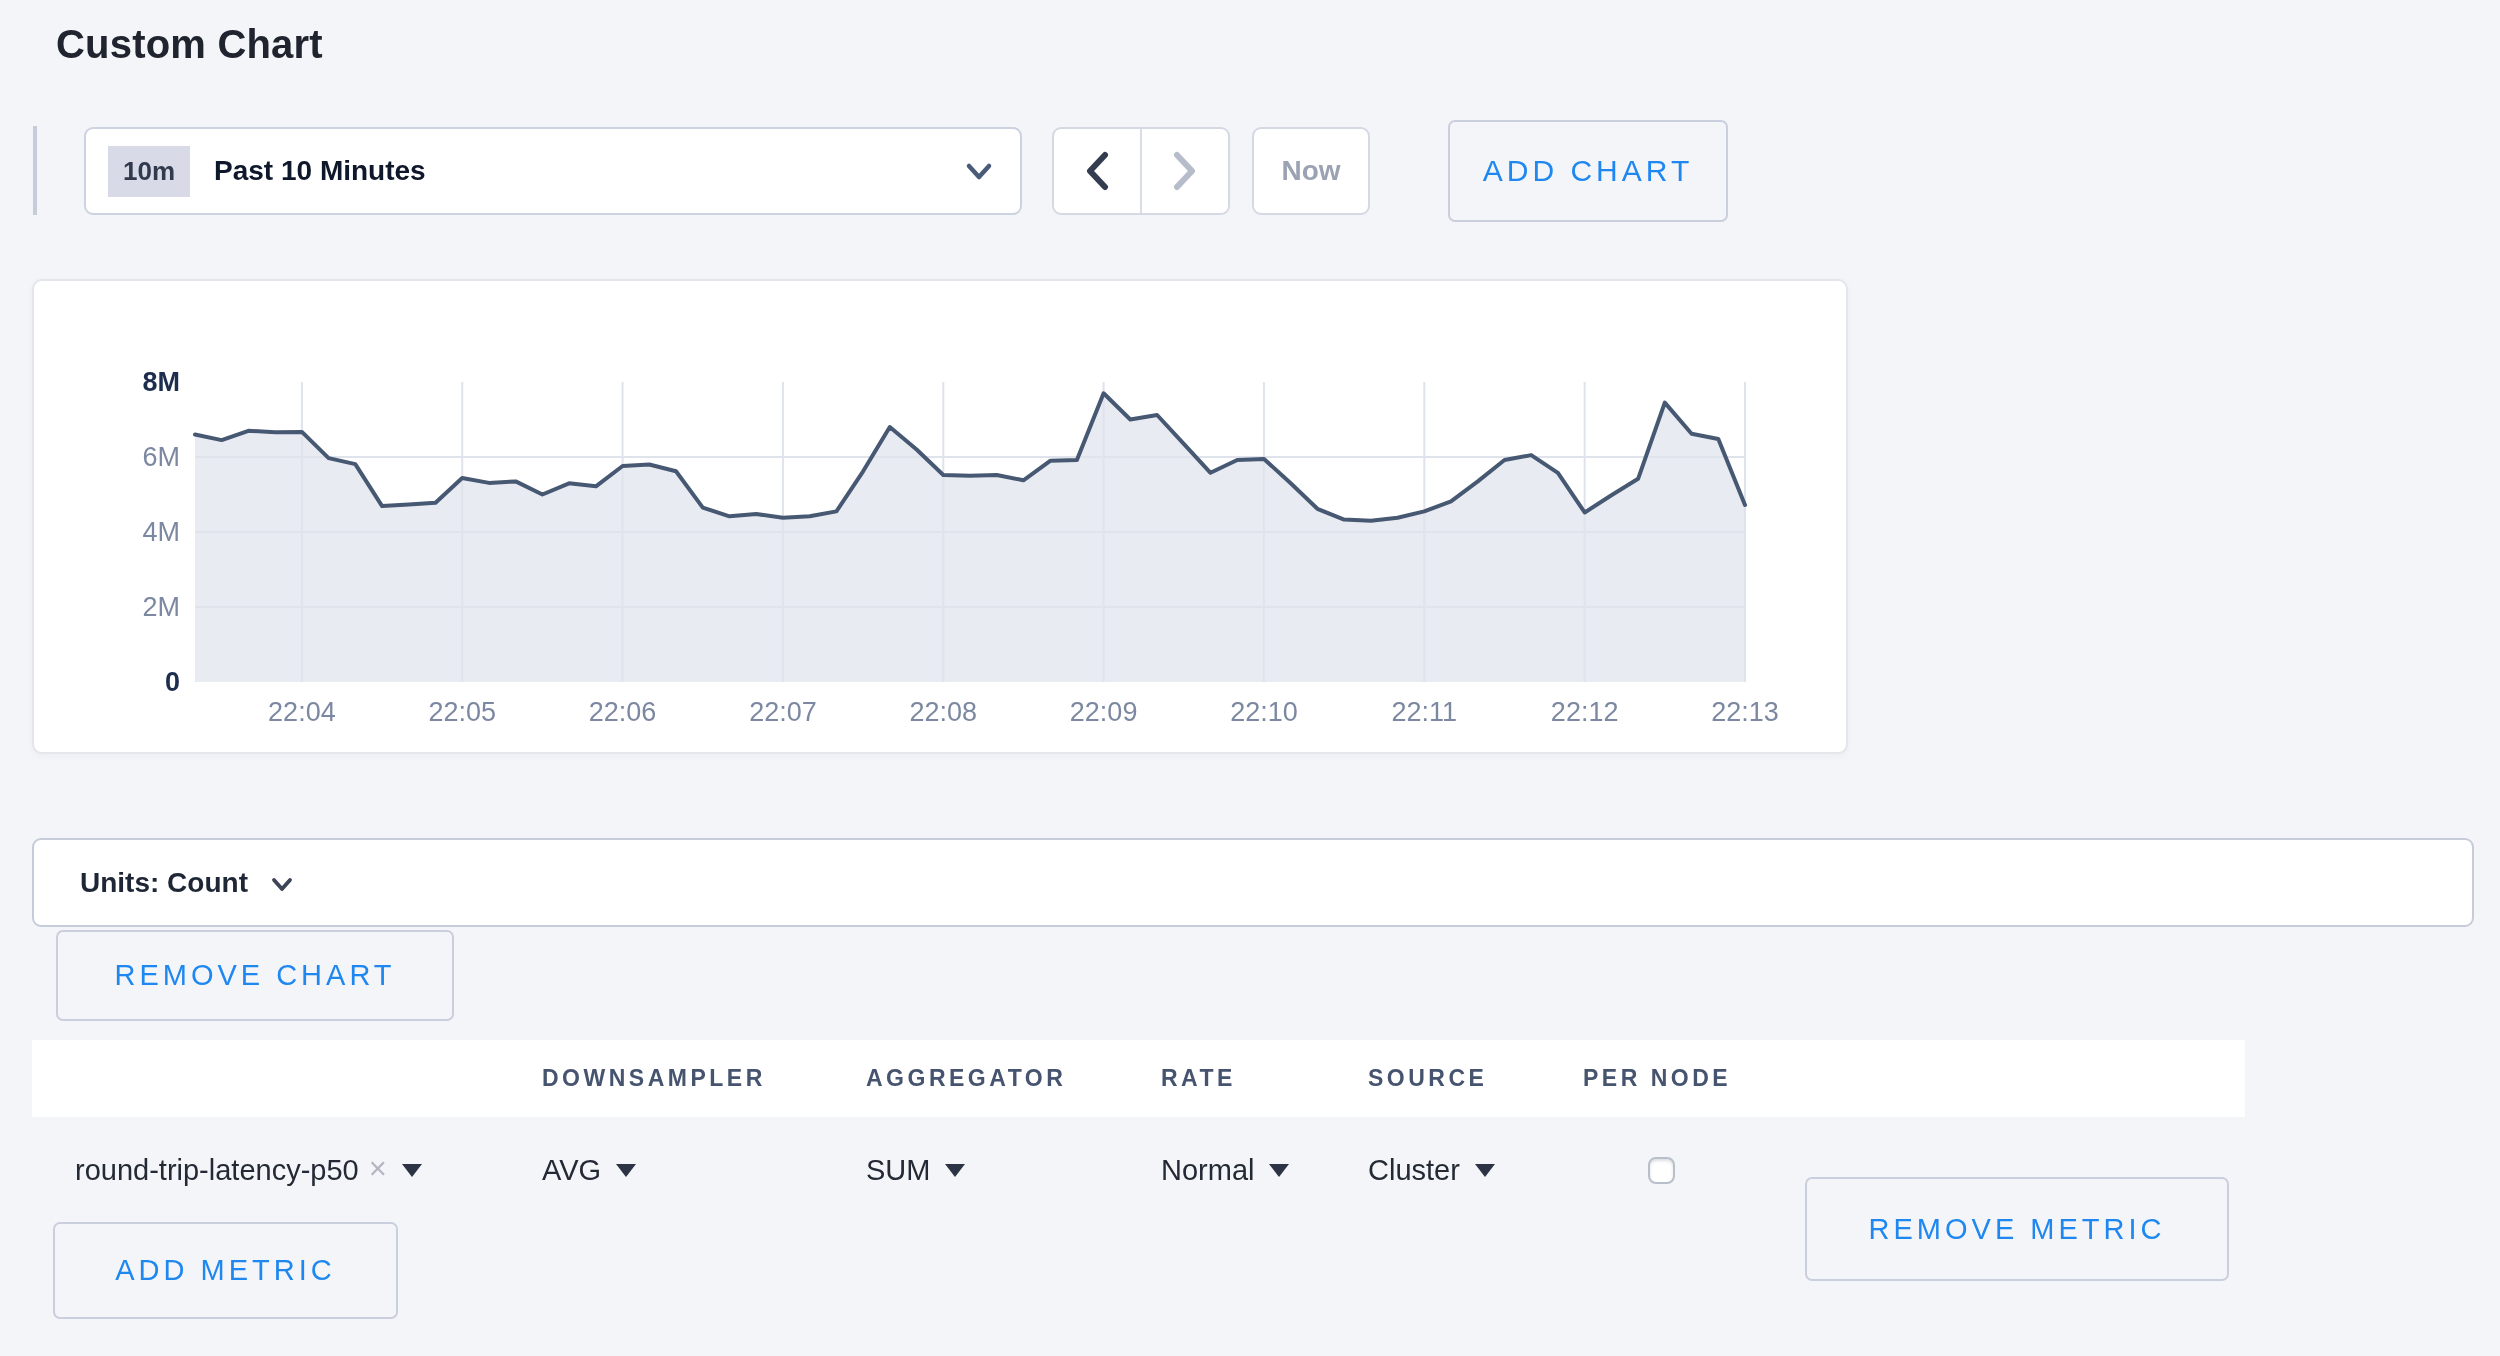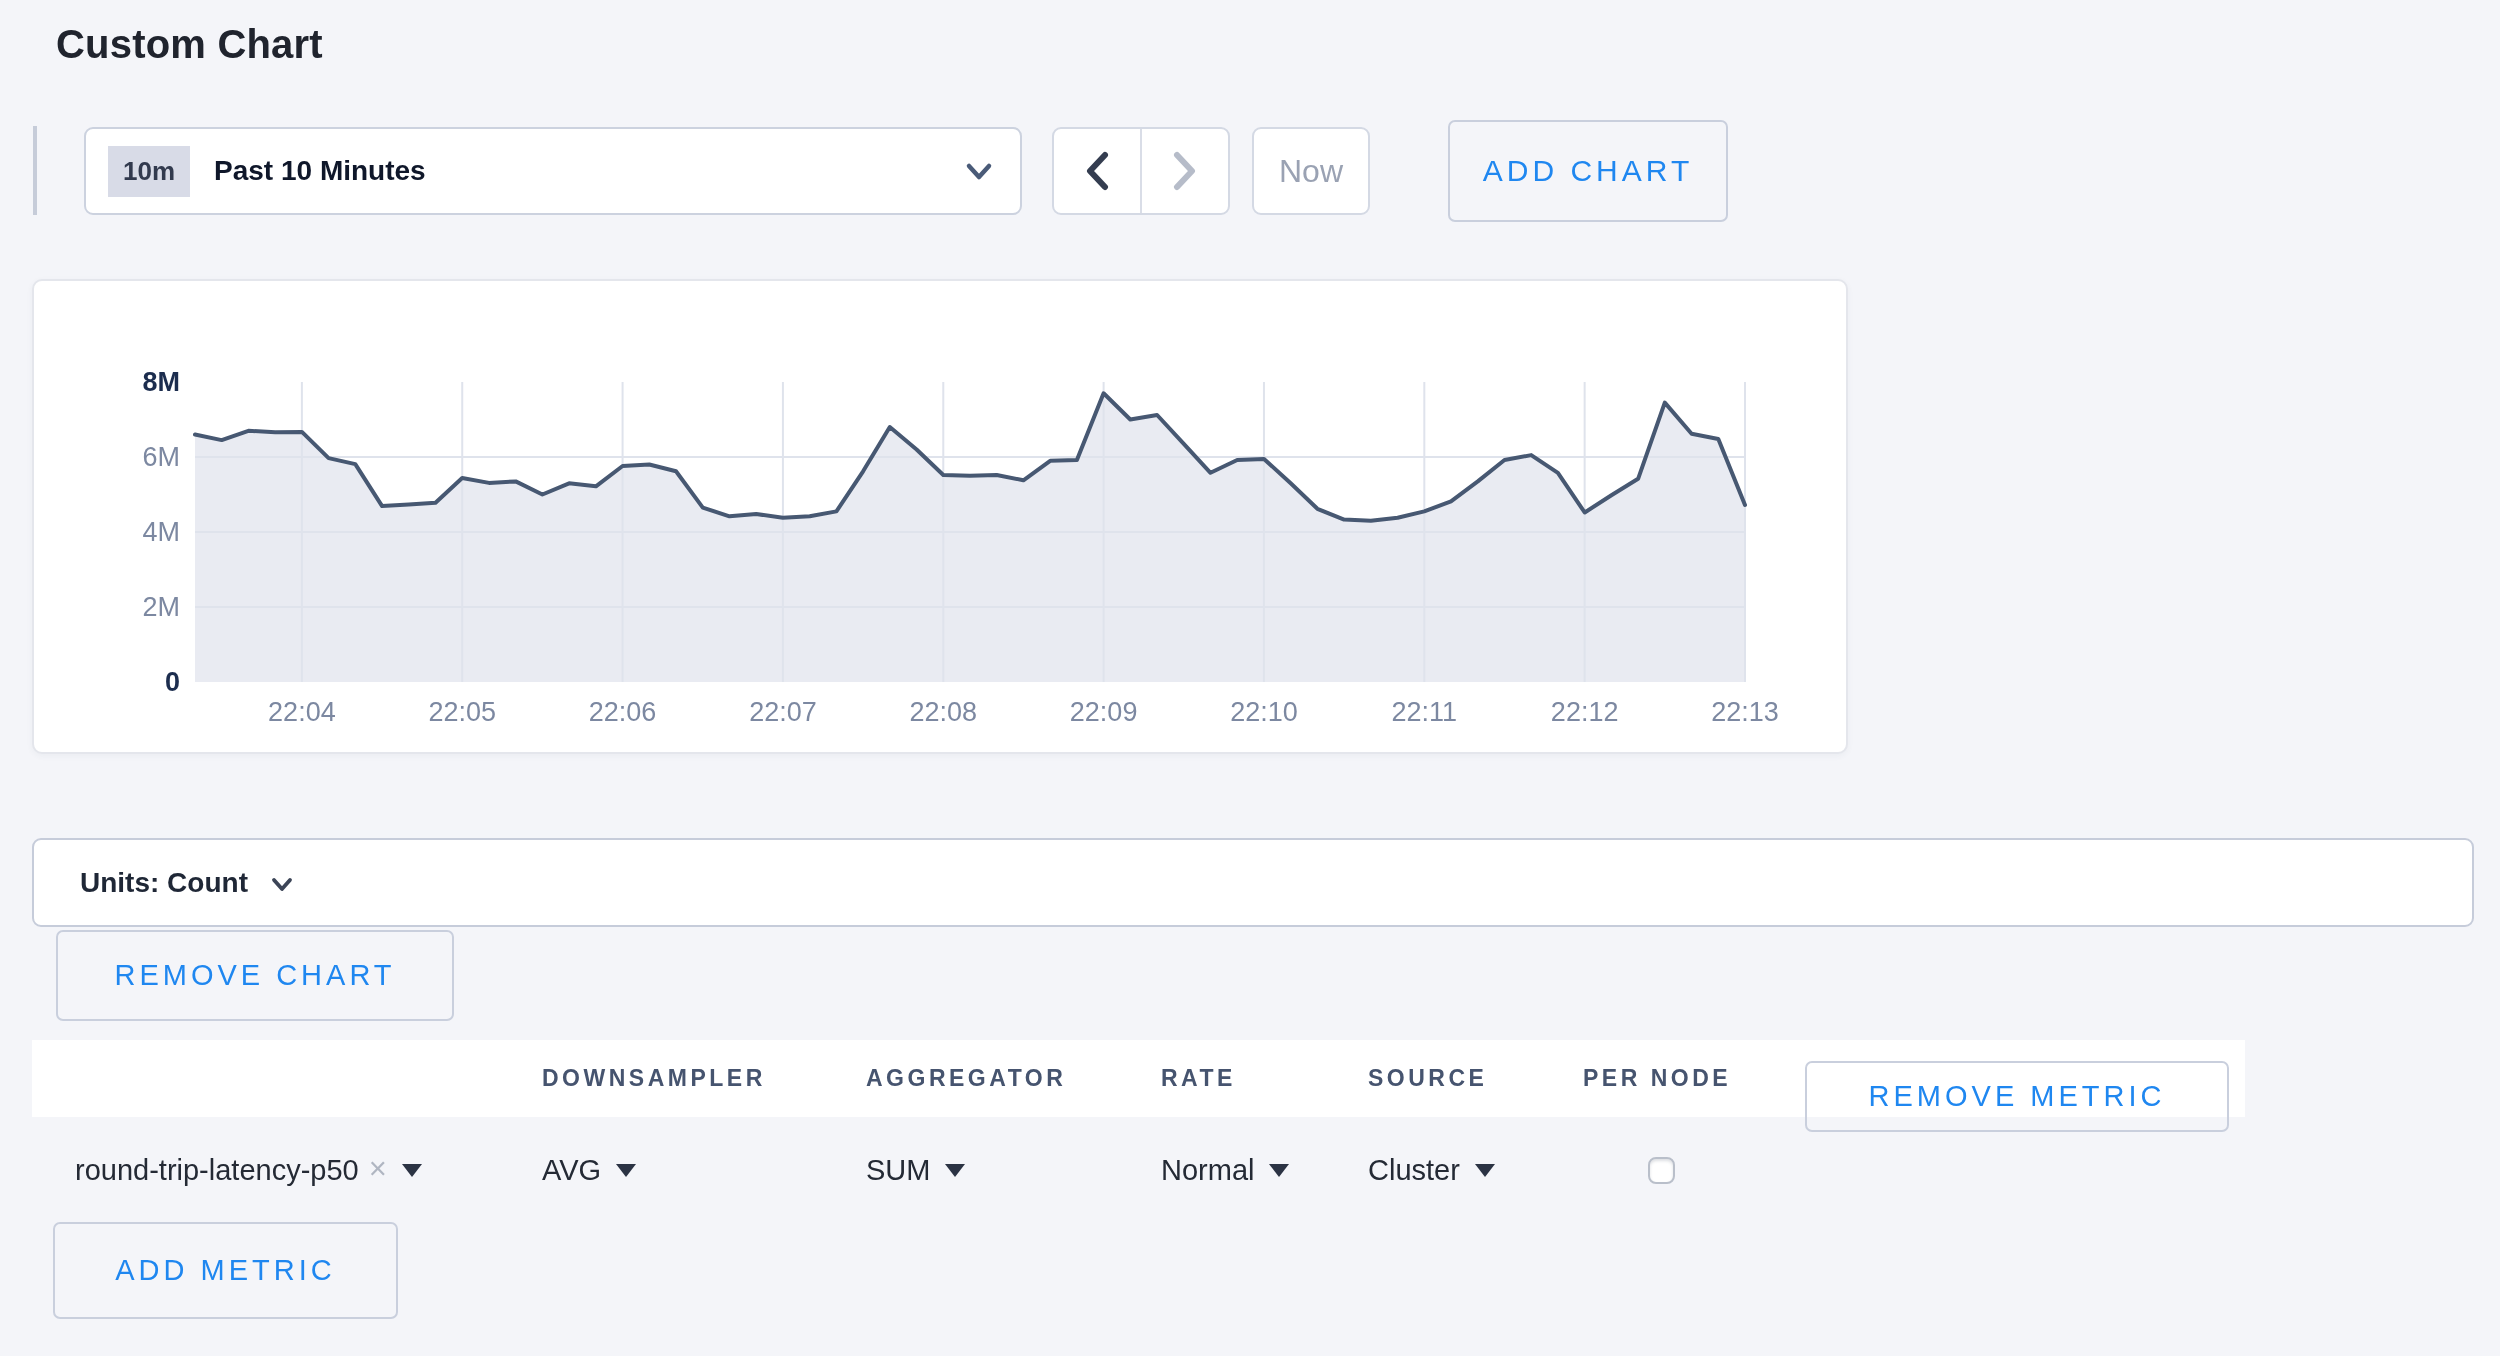--- a/index.html
+++ b/index.html
@@ -57,35 +57,35 @@
     flex: 1; display: flex; align-items: center; justify-content: center;
     cursor: pointer;
   }
   .nav-btn.prev { border-right: 2px solid #d9dde7; }
   .now-button {
     left: 1252px; top: 127px; width: 118px; height: 88px;
     background: #ffffff;
     border: 2px solid #d4d9e4; border-radius: 9px;
     box-sizing: border-box;
     display: flex; align-items: center; justify-content: center;
-    font-size: 32px; font-weight: 400; color: #9aa2b3;
+    font-size: 28px; font-weight: 700; color: #9aa2b3;
   }
   .outline-blue-btn {
     border: 2px solid #c9cfdd; border-radius: 7px;
     box-sizing: border-box;
     background: transparent;
     display: flex; align-items: center; justify-content: center;
     font-family: "Liberation Sans", sans-serif;
     font-size: 29px; font-weight: 500; letter-spacing: 4px;
     color: #1f87f0;
     cursor: pointer;
   }
   .add-chart-button  { left: 1448px; top: 120px; width: 280px; height: 102px; font-size: 30px; }
   .remove-chart-button { left: 56px;  top: 930px;  width: 398px; height: 91px; }
-  .remove-metric-button{ left: 1805px; top: 1061px; width: 424px; height: 71px; }
+  .remove-metric-button{ left: 1805px; top: 1177px; width: 424px; height: 104px; }
   .add-metric-button { left: 53px; top: 1222px; width: 345px; height: 97px; }
 
   
   .chart-card {
     left: 32px; top: 279px; width: 1816px; height: 475px;
     background: #ffffff;
     border: 2px solid #e4e6ec; border-radius: 10px;
     box-sizing: border-box;
     box-shadow: 0 2px 6px rgba(60,70,90,0.05);
   }

